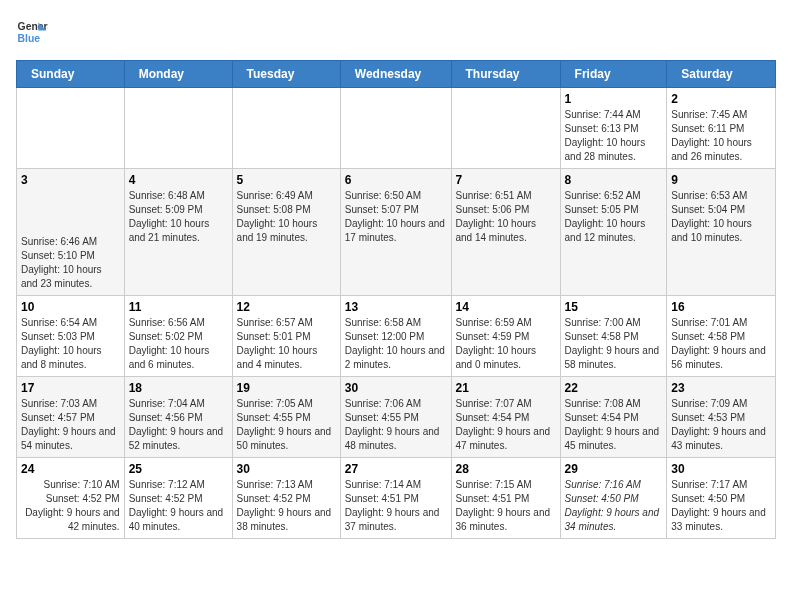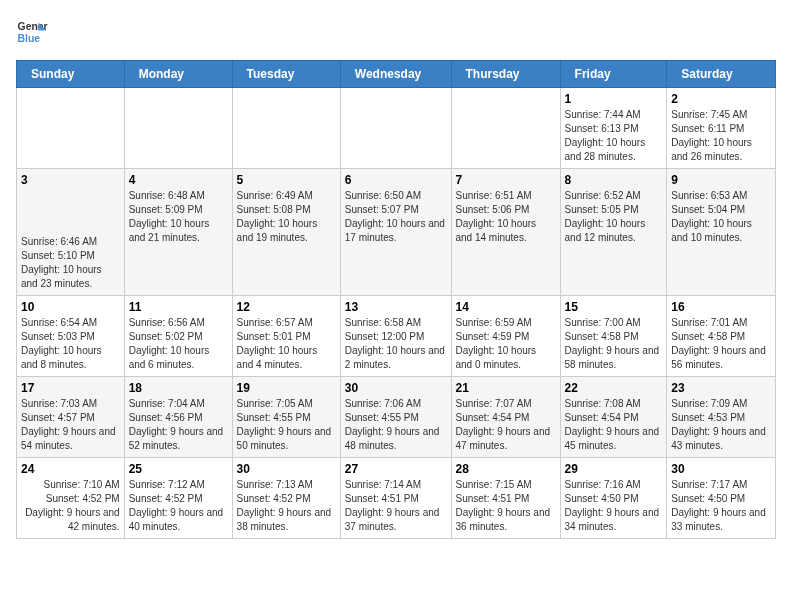--- a/index.html
+++ b/index.html
@@ -295,21 +295,21 @@
 Daylight: 9 hours and 37 minutes.</div>
         </td>
         <td>
           <span class="day-number">28</span>
           <div class="day-info" style="white-space: pre-line;">Sunrise: 7:15 AM
 Sunset: 4:51 PM
 Daylight: 9 hours and 36 minutes.</div>
         </td>
         <td>
           <span class="day-number">29</span>
-          <div class="day-info" style="white-space: pre-line;">Sunrise: 7:16 AM
+          <div class="day-info" style="white-space: pre-line; font-style: italic;">Sunrise: 7:16 AM
 Sunset: 4:50 PM
 Daylight: 9 hours and 34 minutes.</div>
         </td>
         <td>
           <span class="day-number">30</span>
           <div class="day-info" style="white-space: pre-line;">Sunrise: 7:17 AM
 Sunset: 4:50 PM
 Daylight: 9 hours and 33 minutes.</div>
         </td>
       </tr>

